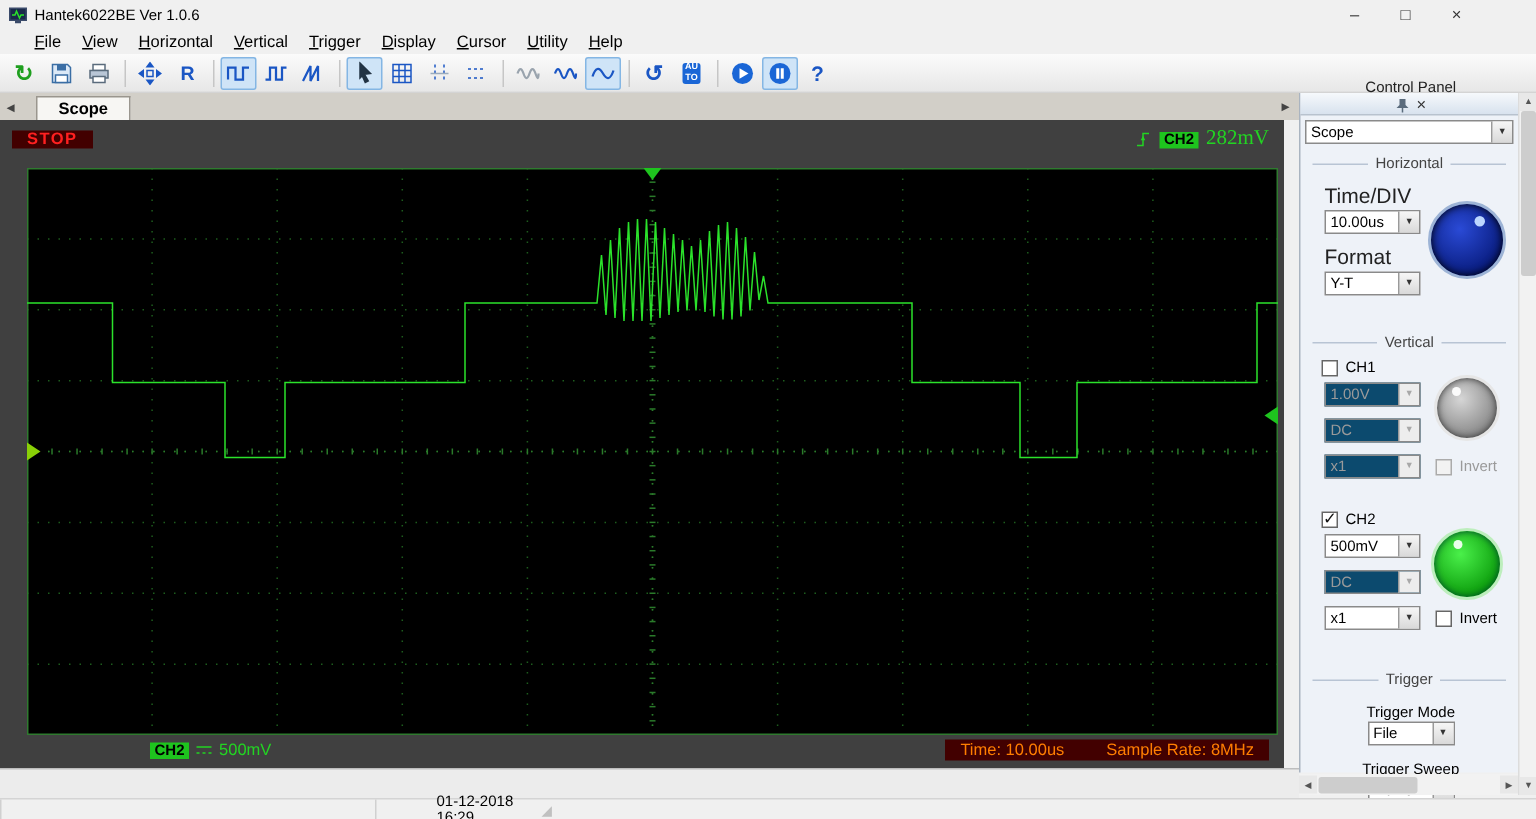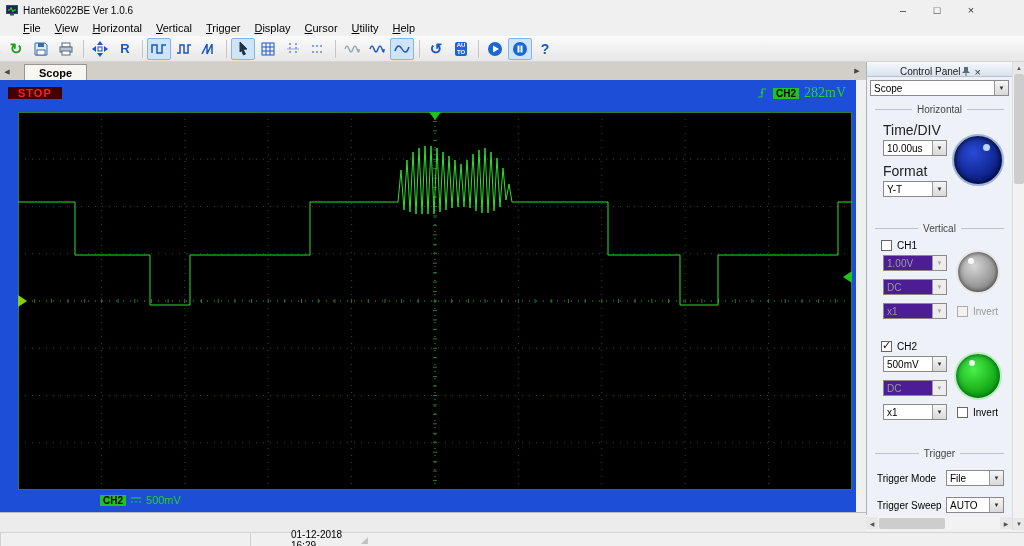--- a/index.html
+++ b/index.html
@@ -40,70 +40,70 @@
   
   .tabbar { position:absolute; top:62px; left:0; width:866px; height:18px; background:#d2cfc8;
             display:flex; align-items:flex-end; }
   .tab-arrow { width:14px; height:16px; display:flex; align-items:center; justify-content:center;
                font-size:7px; color:#444; }
   .tab-arrow.right { position:absolute; right:2px; bottom:1px; }
   .tab { background:#f7f6f3; border:1px solid #9a968e; border-bottom:none; padding:0 14px;
          font-size:11px; font-weight:bold; margin-left:10px; height:16px; display:flex; align-items:center; }
 
   
-  .scope-outer { position:absolute; top:80px; left:0; width:856px; height:432px; background:#1d4ed8; }
+  .scope-outer { position:absolute; top:80px; left:0; width:856px; height:432px; background:#404040; }
   .scope-header { position:absolute; top:5px; left:8px; right:10px; height:16px;
                   display:flex; align-items:center; justify-content:space-between; }
   .stop-badge { background:#420000; color:#ff2020; font-weight:bold; font-size:11px; padding:0 10px;
                 letter-spacing:1px; }
   .trig-readout { display:flex; align-items:center; gap:5px; }
   .ch-badge { background:#1ec41e; color:#000; font-size:10px; font-weight:bold; padding:0 3px; }
   .g-level { color:#22d422; font-size:14px;font-family:Liberation Serif, serif; }
   .screen-wrap { position:absolute; left:18px; top:32px; width:834px; height:378px; background:#000; }
   .scope-bottom { position:absolute; top:412px; left:18px; right:10px; height:16px;
                   display:flex; align-items:center; justify-content:space-between; }
   .b-left { display:flex; align-items:center; gap:4px; margin-left:82px; }
   .b-volts { color:#22d422; font-size:11px; }
   .time-box { background:#420000; color:#ff7e00; font-size:11px; display:flex; gap:28px; padding:1px 10px; }
   .under-strip { position:absolute; top:512px; left:0; width:866px; height:20px; background:#ececec;
                  border-top:1px solid #bdbdbd; }
 
   
   .cpanel { position:absolute; top:62px; left:866px; width:146px; height:453px;
             background:#eef2f8; border-left:1px solid #aab4c0; }
   .cp-header { height:15px; background:linear-gradient(#f6f9fc,#d8e2ee); border-bottom:1px solid #b8c2ce;
-               display:flex; align-items:center; justify-content:center; padding:5px 3px 0 5px;
-               font-size:10px; color:#222; }
+               display:flex; align-items:center; justify-content:flex-end; padding:5px 3px 0 5px;
+               font-size:10px; color:#222;flex-direction:column; }
   .cp-header-icons { display:flex; align-items:center; gap:4px; }
   .cp-close { font-size:11px; color:#333; }
   .combo { display:flex; align-items:center; justify-content:space-between; border:1px solid #8a8a8a;
            background:#fff; height:16px; font-size:10px; }
   .combo-text { padding-left:3px; white-space:nowrap; overflow:hidden; }
   .combo-arrow { width:14px; height:100%; background:linear-gradient(#f6f6f6,#d9d9d9);
                  border-left:1px solid #9a9a9a; display:flex; align-items:center; justify-content:center; }
   .combo-arrow::after { content:"▼"; font-size:6px; color:#333; }
-  .combo.disabled { background:#4c1d95; color:#9a9a9a; }
+  .combo.disabled { background:#0c4a6e; color:#9a9a9a; }
   .combo.disabled .combo-arrow { background:#ededed; }
   .combo.disabled .combo-arrow::after { color:#a8a8a8; }
   .mode-combo { margin:3px; }
   .cp-body { position:relative; height:416px; }
   .section-title { display:flex; align-items:center; gap:5px; color:#444; font-size:10px; margin:8px 8px 0; }
   .section-title::before, .section-title::after { content:""; flex:1; height:1px; background:#b8c4d4; }
   .cp-label { font-size:14px; color:#222; margin:7px 0 2px 16px; }
   .cp-combo { margin-left:16px; width:64px; }
   .cb-row { margin:6px 0 2px 14px; font-size:10px; display:flex; align-items:center; }
   .cb { width:11px; height:11px; border:1px solid #666; background:#fff; display:inline-block;
         position:relative; margin-right:5px; flex:none; }
   .cb.checked::after { content:"✓"; position:absolute; left:0; top:-3px; font-size:11px; color:#111; }
   .cb.disabled { border-color:#ababab; background:#f2f2f2; }
   .dim { color:#9a9a9a; }
   .probe-row { display:flex; align-items:center; margin-top:8px; font-size:10px; }
   .probe-row .invert { margin-left:10px; display:flex; align-items:center; }
   .mt4{margin-top:4px;} .mt8{margin-top:8px;} .mt22{margin-top:22px;} .mt26{margin-top:26px;} .mt28{margin-top:28px;}
-  .trig-row { display:flex; align-items:center; justify-content:space-between; margin:11px 8px 0 10px; font-size:10px; }
+  .trig-row { display:flex; align-items:center; justify-content:space-between; margin:11px 8px 0 10px; font-size:10px;flex-direction:column; }
   .combo.w-small { width:58px; }
 
   .knob { position:absolute; border-radius:50%; }
   .knob::after { content:""; position:absolute; border-radius:50%; }
   .knob.blue { right:8px; top:30px; width:52px; height:52px; border:2px solid #9db4d6;
                background:radial-gradient(circle at 40% 35%, #2a4ad6, #071a7a 75%); box-shadow:inset 0 0 6px #000; }
   .knob.blue::after { width:7px; height:7px; background:#bcd6ff; top:16%; left:60%; }
   .knob.gray { right:12px; top:146px; width:44px; height:44px; border:2px solid #e6e6e6;
                background:radial-gradient(circle at 40% 35%, #d6d6d6, #868686 75%); box-shadow:inset 0 0 5px #333; }
   .knob.gray::after { width:6px; height:6px; background:#fbfbfb; top:16%; left:26%; }
@@ -422,20 +422,24 @@
     </div>
     <div class="scope-bottom">
       <span class="b-left">
         <span class="ch-badge">CH2</span>
         <svg width="12" height="8" viewBox="0 0 12 8">
             <path d="M1 2 H11" stroke="#22d422"></path>
             <path d="M1 6 H3 M5 6 H7 M9 6 H11" stroke="#22d422"></path>
           </svg>
         <span class="b-volts">500mV</span>
       </span>
+      <span class="time-box">
+        <span>Time: 10.00us</span>
+        <span>Sample Rate: 8MHz</span>
+      </span>
     </div>
   </div>
   <div class="under-strip"></div>
 
   <div class="cpanel">
     <div class="cp-header">
       <span>Control Panel</span>
       <span class="cp-header-icons">
         <svg width="10" height="11" viewBox="0 0 10 11">
             <path d="M3 1 L7 1 L7 5 L9 7 L1 7 L3 5 Z" fill="#5a6b7c"></path>

